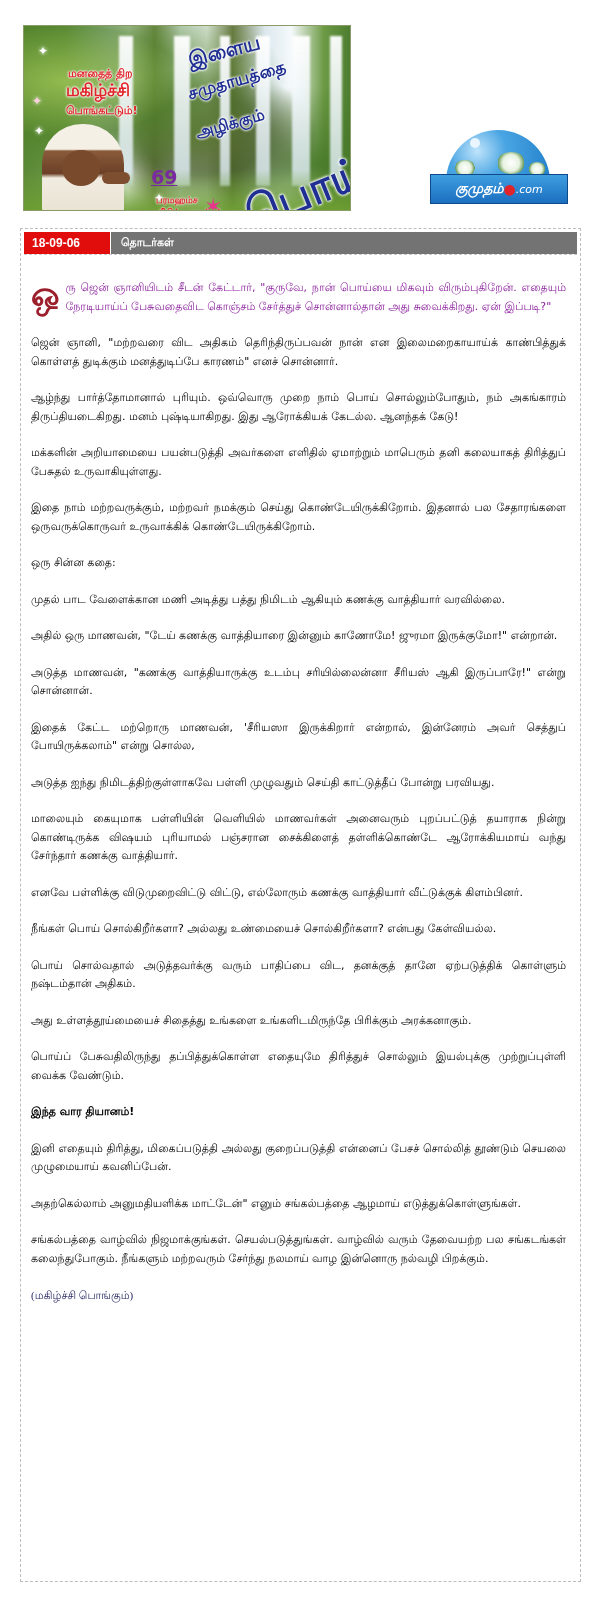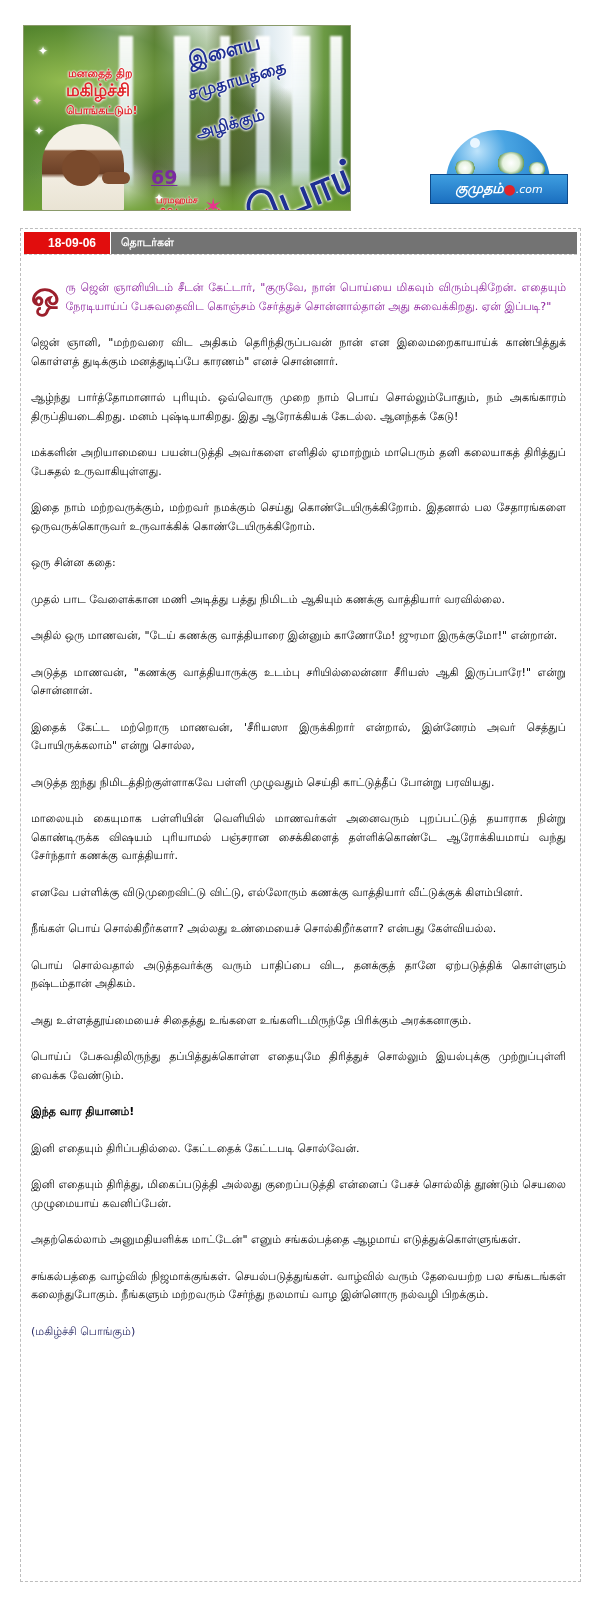--- a/index.html
+++ b/index.html
@@ -88,41 +88,41 @@
     .article {
       position: absolute; left: 20px; top: 228px; width: 561px; height: 1354px;
       border: 1px dashed #bdbdbd; box-sizing: border-box;
     }
     .header-bar {
       position: absolute; left: 3px; top: 3px; width: 553px; height: 22px;
       display: flex; border-bottom: 1px dashed #c8c8c8;
     }
     .date-cell {
       width: 86px; background: #e10d0d; color: #ffffff; font-weight: bold;
-      font-size: 12px; line-height: 22px; padding-left: 24px; box-sizing: border-box;
+      font-size: 12px; line-height: 22px; padding-left: 8px; box-sizing: border-box;
       font-family: "Liberation Sans", sans-serif;
     }
     .section-cell {
       flex: 1; background: #737373; color: #ffffff; font-weight: bold;
       font-size: 11px; line-height: 22px; padding-left: 10px;
       border-left: 1px solid #ffffff;
     }
 
     .content {
       position: absolute; left: 10px; top: 50px; width: 535px;
       font-size: 11px; line-height: 18.5px; text-align: justify;
     }
     .content p { margin: 0 0 18px 0; }
     .intro { color: #8a1e9c; }
     .dropcap {
       float: left; font-size: 34px; line-height: 30px; color: #9c1f2c; font-weight: bold;
       margin: 0 6px 0 0; font-family: "DejaVu Serif", serif;
     }
     .bold { font-weight: bold; }
-    .signoff { color: #2a2a66; }
+    .signoff { color: #2a2a66; font-family: Liberation Serif, serif; }
   </style>
 </head>
 <body>
 
 <div class="banner">
   <div class="falls" style="left:95px;width:14px;"></div>
   <div class="falls" style="left:150px;width:16px;"></div>
   <div class="falls" style="left:196px;width:10px;"></div>
   <div class="falls" style="left:232px;width:14px;"></div>
   <div class="falls" style="left:268px;width:18px;"></div>
@@ -183,20 +183,19 @@
     <p>இதைக் கேட்ட மற்றொரு மாணவன், 'சீரியஸா இருக்கிறார் என்றால், இன்னேரம் அவர் செத்துப் போயிருக்கலாம்" என்று சொல்ல,</p>
     <p>அடுத்த ஐந்து நிமிடத்திற்குள்ளாகவே பள்ளி முழுவதும் செய்தி காட்டுத்தீப் போன்று பரவியது.</p>
     <p>மாலையும் கையுமாக பள்ளியின் வெளியில் மாணவர்கள் அனைவரும் புறப்பட்டுத் தயாராக நின்று கொண்டிருக்க விஷயம் புரியாமல் பஞ்சரான சைக்கிளைத் தள்ளிக்கொண்டே ஆரோக்கியமாய் வந்து சேர்ந்தார் கணக்கு வாத்தியார்.</p>
     <p>எனவே பள்ளிக்கு விடுமுறைவிட்டு விட்டு, எல்லோரும் கணக்கு வாத்தியார் வீட்டுக்குக் கிளம்பினர்.</p>
     <p>நீங்கள் பொய் சொல்கிறீர்களா? அல்லது உண்மையைச் சொல்கிறீர்களா? என்பது கேள்வியல்ல.</p>
     <p>பொய் சொல்வதால் அடுத்தவர்க்கு வரும் பாதிப்பை விட, தனக்குத் தானே ஏற்படுத்திக் கொள்ளும் நஷ்டம்தான் அதிகம்.</p>
     <p>அது உள்ளத்தூய்மையைச் சிதைத்து உங்களை உங்களிடமிருந்தே பிரிக்கும் அரக்கனாகும்.</p>
     <p>பொய்ப் பேசுவதிலிருந்து தப்பித்துக்கொள்ள எதையுமே திரித்துச் சொல்லும் இயல்புக்கு முற்றுப்புள்ளி வைக்க வேண்டும்.</p>
 
     <p class="bold">இந்த வார தியானம்!</p>
-    <p>இனி எதையும் திரிப்பதில்லை. கேட்டதைக் கேட்டபடி சொல்வேன்.</p>
     <p>இனி எதையும் திரித்து, மிகைப்படுத்தி அல்லது குறைப்படுத்தி என்னைப் பேசச் சொல்லித் தூண்டும் செயலை முழுமையாய் கவனிப்பேன்.</p>
     <p>அதற்கெல்லாம் அனுமதியளிக்க மாட்டேன்" எனும் சங்கல்பத்தை ஆழமாய் எடுத்துக்கொள்ளுங்கள்.</p>
     <p>சங்கல்பத்தை வாழ்வில் நிஜமாக்குங்கள். செயல்படுத்துங்கள். வாழ்வில் வரும் தேவையற்ற பல சங்கடங்கள் கலைந்துபோகும். நீங்களும் மற்றவரும் சேர்ந்து நலமாய் வாழ இன்னொரு நல்வழி பிறக்கும்.</p>
 
     <p class="signoff">(மகிழ்ச்சி பொங்கும்)</p>
   </div>
 </div>
 
 </body></html>

